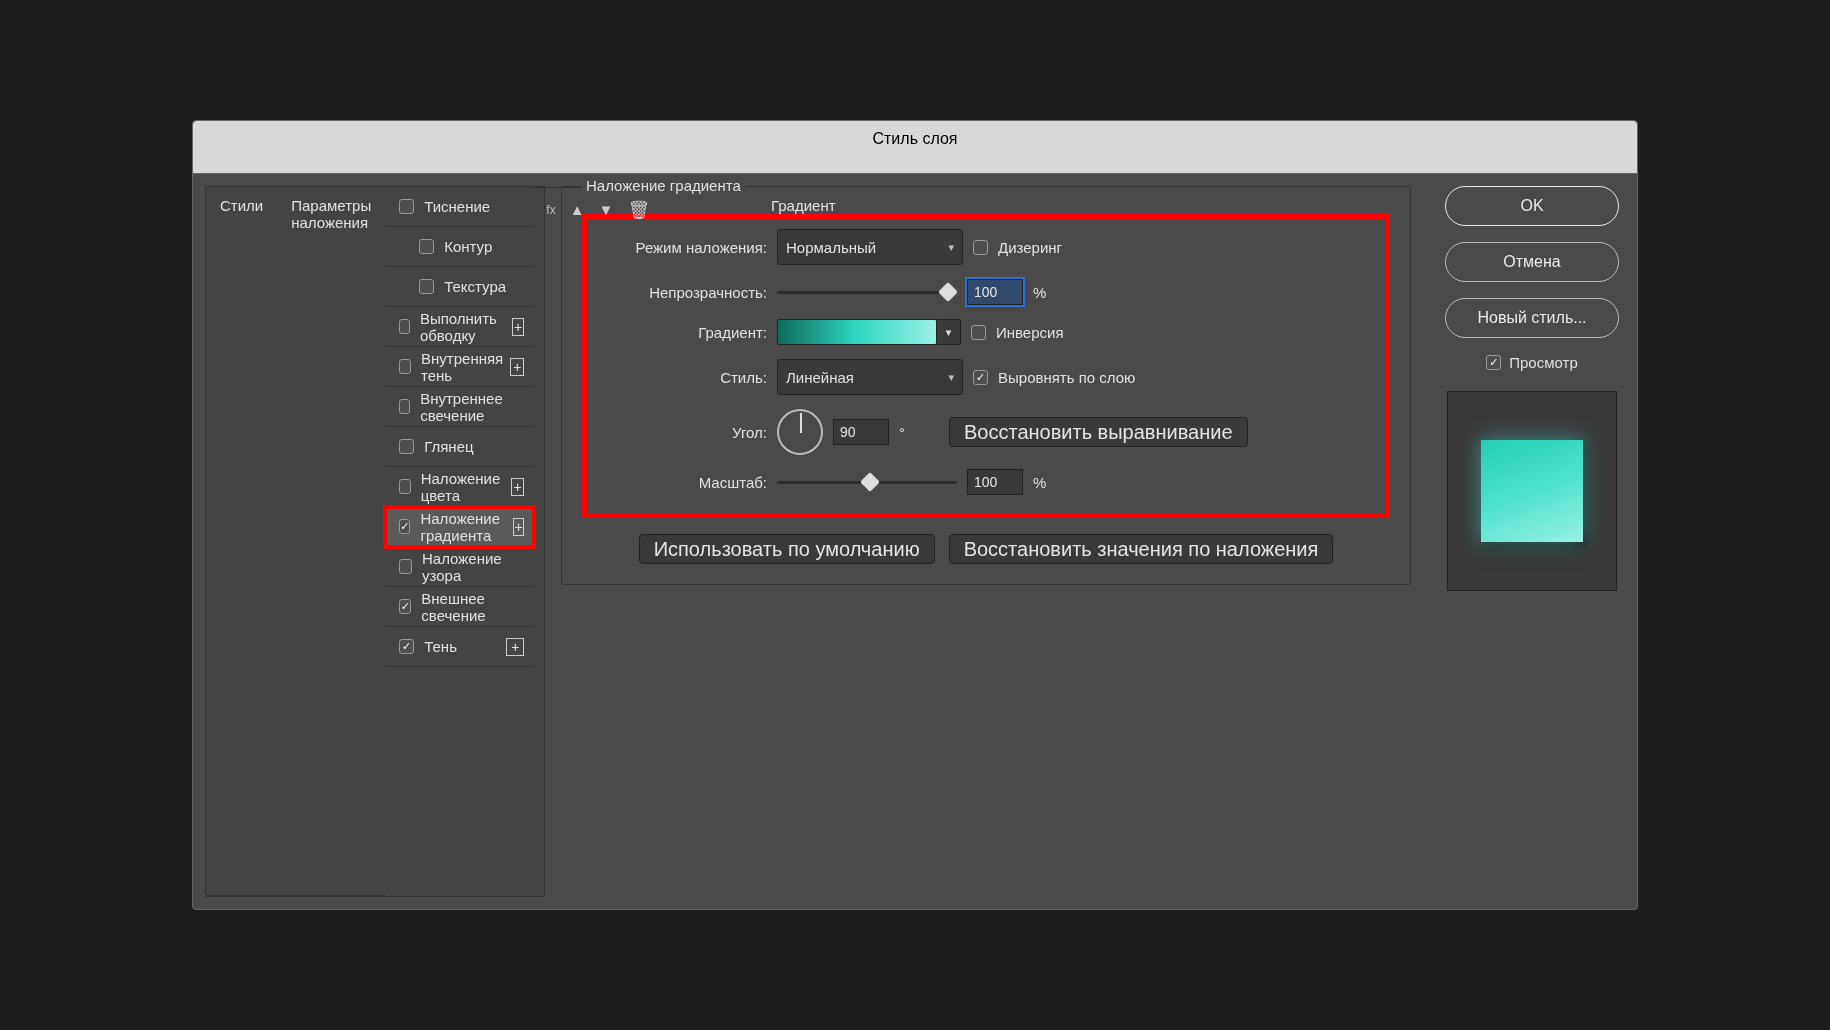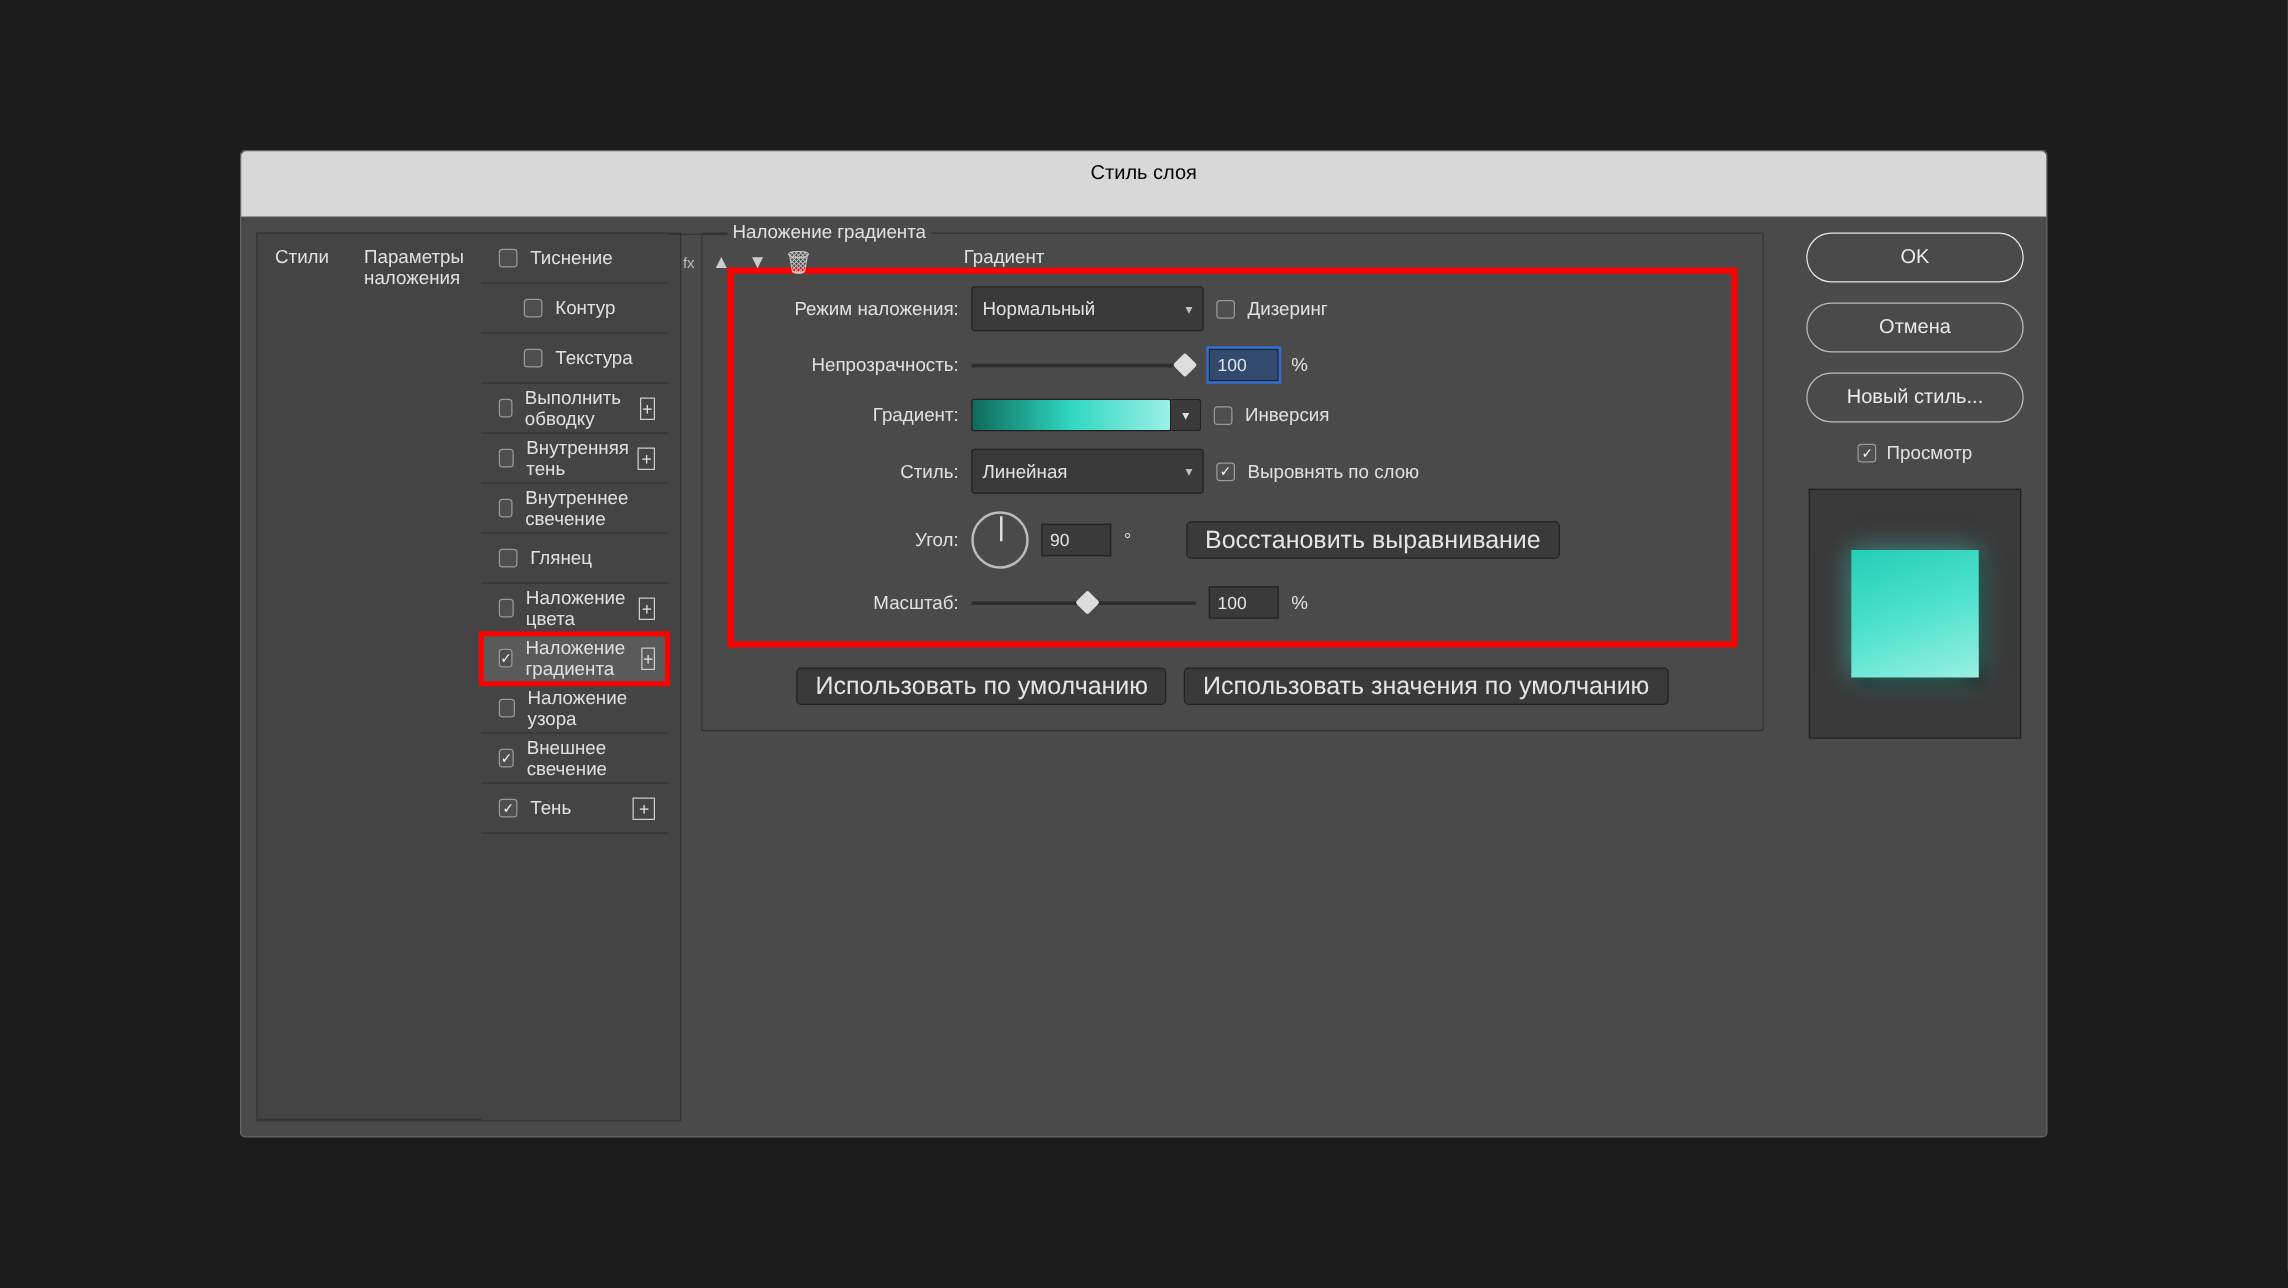--- a/index.html
+++ b/index.html
@@ -188,21 +188,21 @@
               <div class="track"></div>
                 <div class="thumb" style="left:86px"></div>
             </div>
             <input class="numinput" value="100" style="">
             <span>%</span>
           </div>
         </div>
 
         <div class="bottom-buttons">
           <button class="btn">Использовать по умолчанию</button>
-          <button class="btn">Использовать значения по умолчанию</button>
+          <button class="btn">Восстановить значения по наложения</button>
         </div>
       </div>
     </div>
 
     <div class="rightcol">
       <button class="pill primary">OK</button>
       <button class="pill">Отмена</button>
       <button class="pill">Новый стиль...</button>
       <div class="preview-row">
         <span class="cbx checked"></span>

